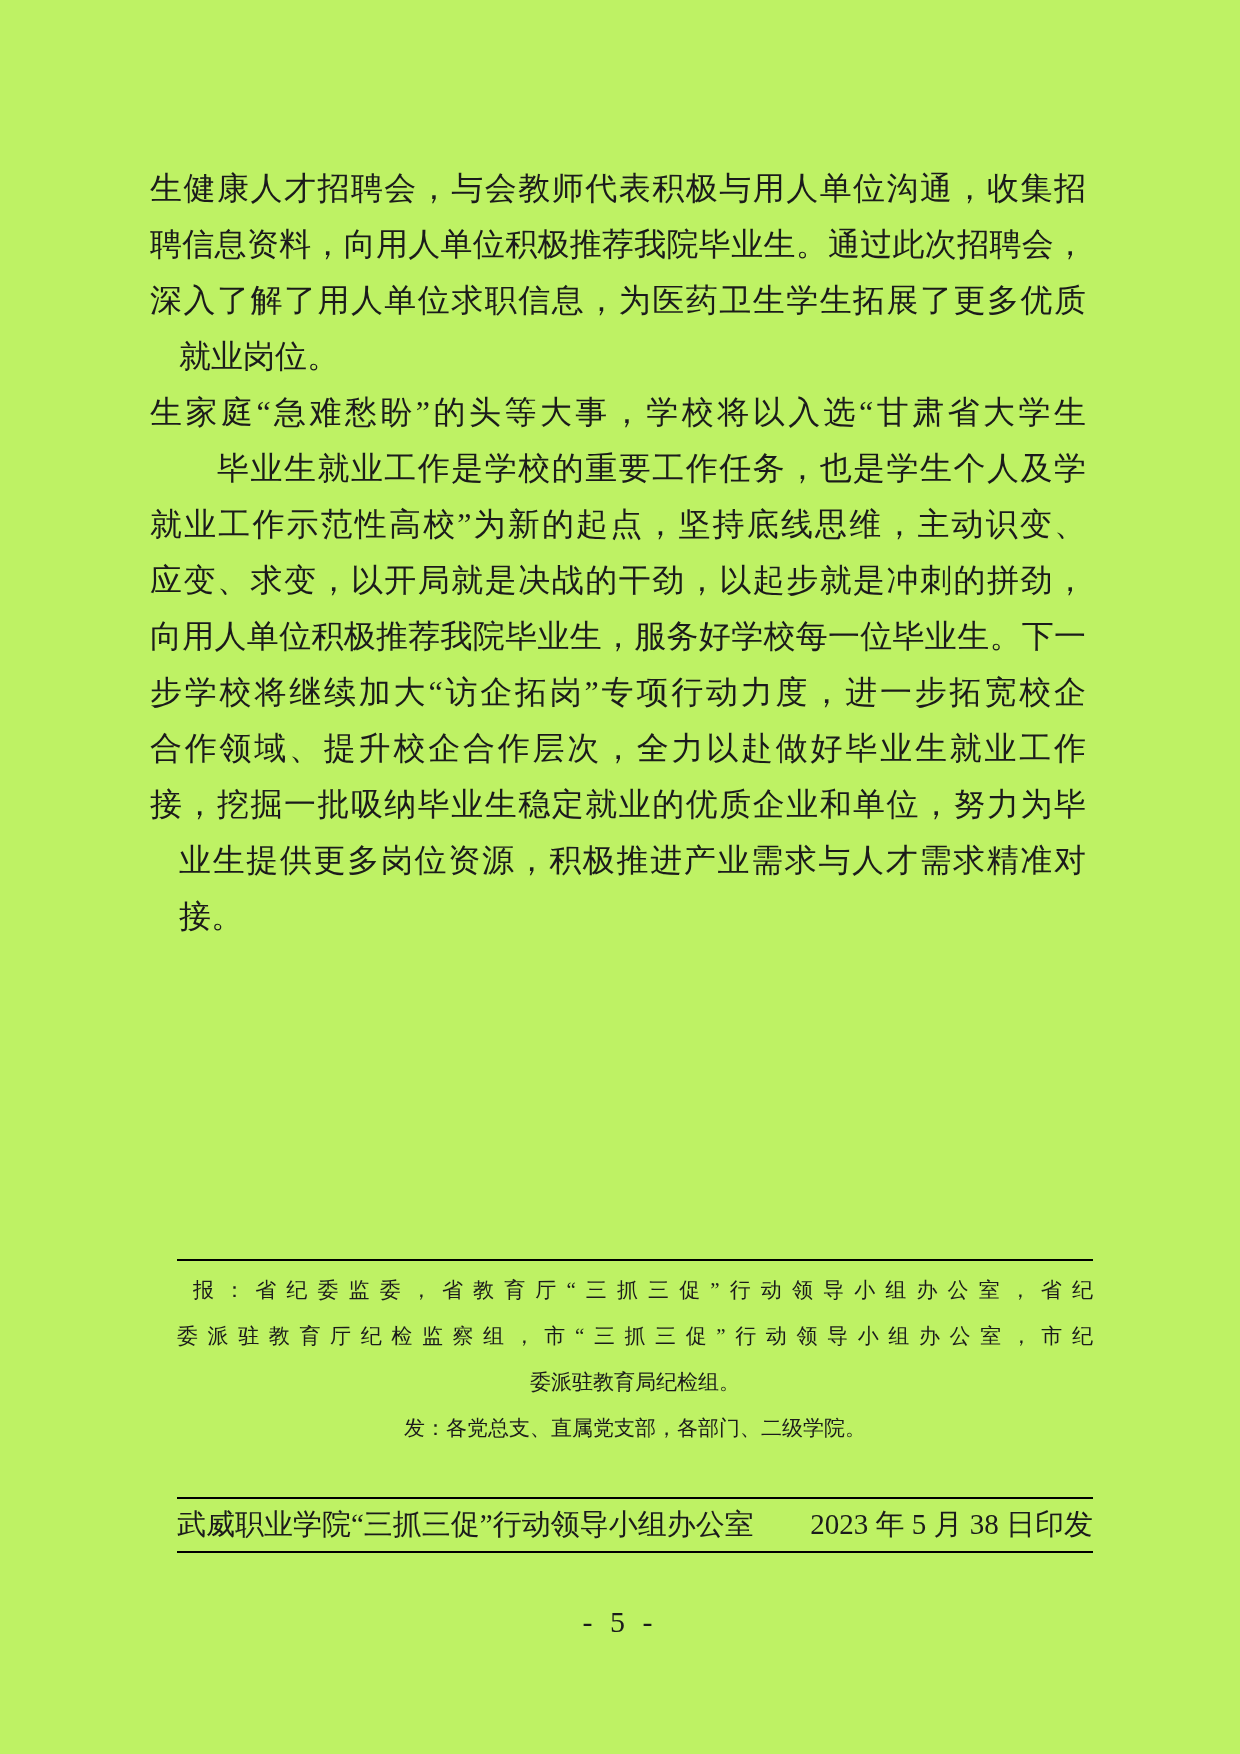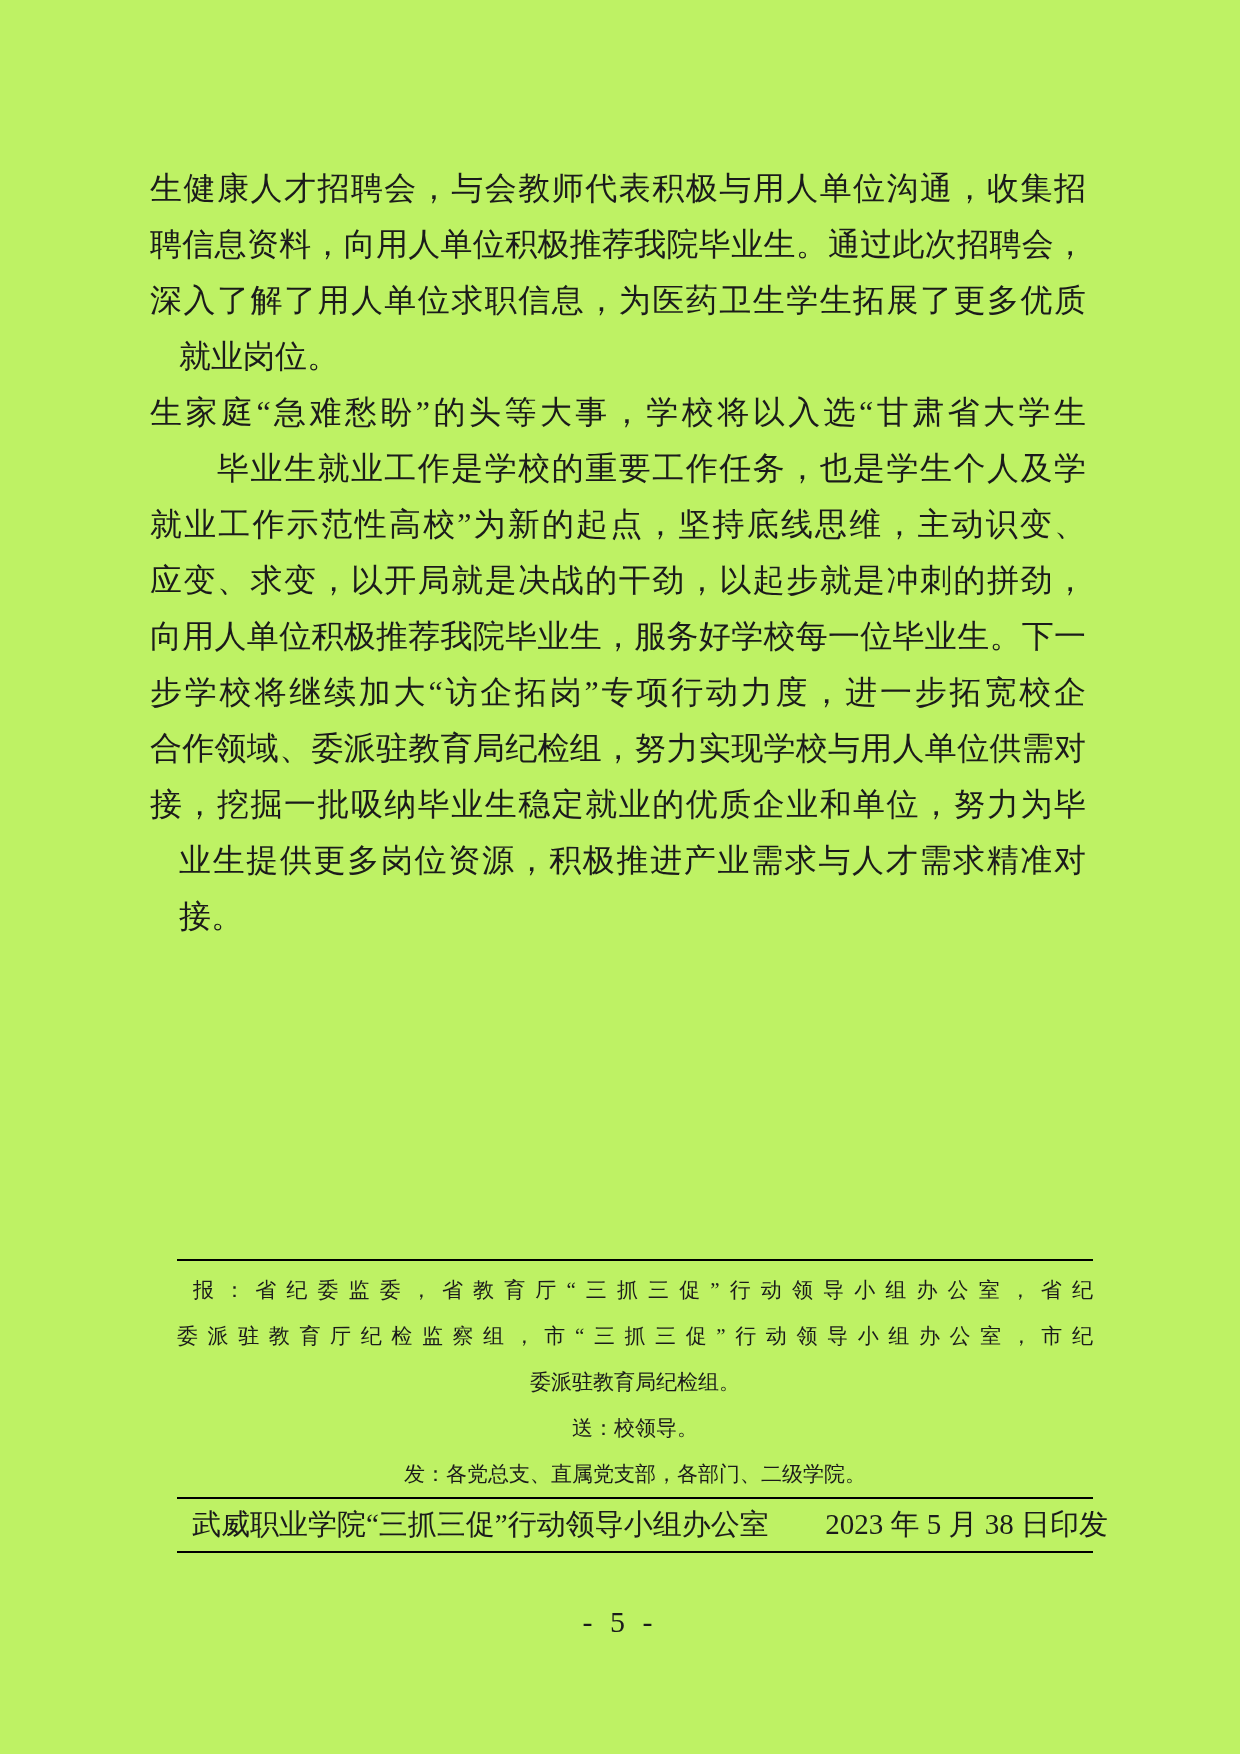--- a/index.html
+++ b/index.html
@@ -52,21 +52,21 @@
   }
   .dist-line { text-align: center; }
   .dist-line.full {
     text-align: justify;
     text-align-last: justify;
   }
   .dist-line.indent-first { padding-left: 16px; }
   
   .issuer-row {
     position: absolute;
-    left: 192px;
+    left: 177px;
     top: 1499px;
     width: 916px;
     height: 52px;
     display: flex;
     justify-content: space-between;
     align-items: center;
     font-size: 29px;
   }
   
   .page-number {
@@ -88,32 +88,31 @@
     <div class="body-line">生健康人才招聘会，与会教师代表积极与用人单位沟通，收集招</div>
     <div class="body-line">聘信息资料，向用人单位积极推荐我院毕业生。通过此次招聘会，</div>
     <div class="body-line">深入了解了用人单位求职信息，为医药卫生学生拓展了更多优质</div>
     <div class="body-line short">就业岗位。</div>
     <div class="body-line">生家庭“急难愁盼”的头等大事，学校将以入选“甘肃省大学生</div>
     <div class="body-line">　　毕业生就业工作是学校的重要工作任务，也是学生个人及学</div>
     <div class="body-line">就业工作示范性高校”为新的起点，坚持底线思维，主动识变、</div>
     <div class="body-line">应变、求变，以开局就是决战的干劲，以起步就是冲刺的拼劲，</div>
     <div class="body-line">向用人单位积极推荐我院毕业生，服务好学校每一位毕业生。下一</div>
     <div class="body-line">步学校将继续加大“访企拓岗”专项行动力度，进一步拓宽校企</div>
-    <div class="body-line">合作领域、委派驻教育局纪检组，努力实现学校与用人单位供需对</div>
+    <div class="body-line">合作领域、提升校企合作层次，全力以赴做好毕业生就业工作</div>
     <div class="body-line">接，挖掘一批吸纳毕业生稳定就业的优质企业和单位，努力为毕</div>
     <div class="body-line short">业生提供更多岗位资源，积极推进产业需求与人才需求精准对接。</div>
   </div>
 
   <div class="rule rule-1"></div>
 
   <div class="dist-block">
     <div class="dist-line full indent-first">报：省纪委监委，省教育厅“三抓三促”行动领导小组办公室，省纪</div>
     <div class="dist-line full">委派驻教育厅纪检监察组，市“三抓三促”行动领导小组办公室，市纪</div>
     <div class="dist-line">委派驻教育局纪检组。</div>
-    <div class="dist-line">送：校领导。</div>
     <div class="dist-line">发：各党总支、直属党支部，各部门、二级学院。</div>
   </div>
 
   <div class="rule rule-2"></div>
 
   <div class="issuer-row">
     <span>武威职业学院“三抓三促”行动领导小组办公室</span>
     <span>2023 年 5 月 38 日印发</span>
   </div>
 

